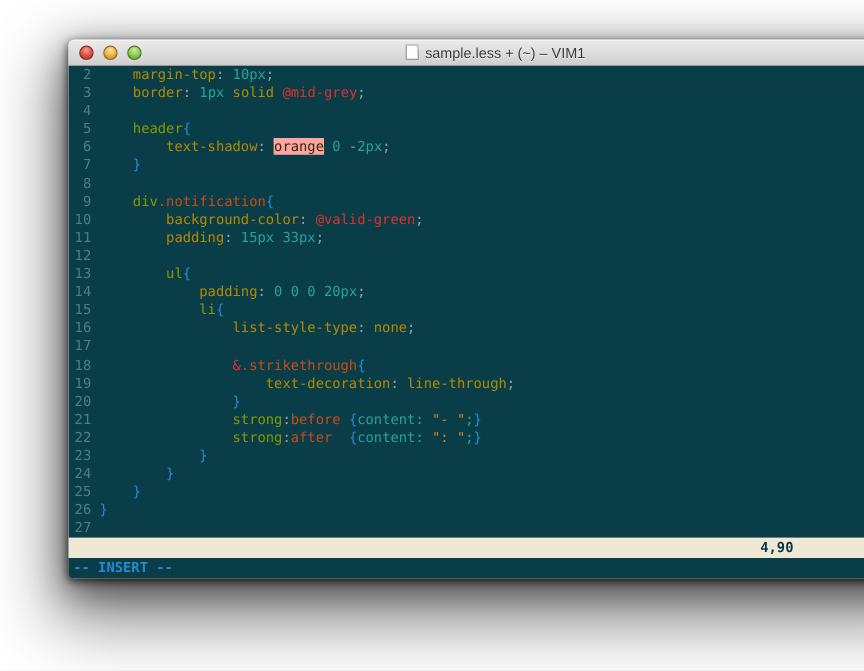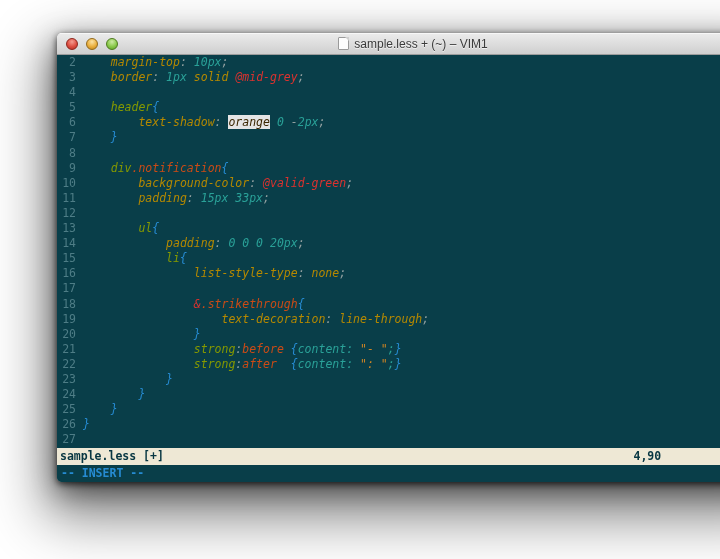--- a/index.html
+++ b/index.html
@@ -38,31 +38,31 @@
   
   .wbody { display:flex; height:427px; background:#093e49; }
   .main  { flex:1; display:flex; flex-direction:column; min-width:0; }
 
   
   .codearea { height:393px; overflow:hidden; font-size:11.5px; line-height:15.1px;
               white-space:pre; }
   .line { display:flex; }
   .gutter { width:26px; text-align:right; padding-right:7px; color:#4e7d86;
             flex:0 0 26px; }
-  .codetext { color:#93a1a1;font-style:italic; }
+  .codetext { color:#93a1a1; }
   .tok-sp    { color:#93a1a1; }
   .tok-prop  { color:#b58900; }
   .tok-val   { color:#2aa198; }
   .tok-sel   { color:#859900;text-align:right; }
   .tok-pse   { color:#cb4b16;margin-top:12px; }
   .tok-var   { color:#dc322f; }
   .tok-brace { color:#268bd2; }
   .tok-punc  { color:#93a1a1; }
   .tok-str   { color:#d08523; }
-  .tok-hl    { color:#3b2600; background:#e5e5e5; }
+  .tok-hl    { color:#3b2600; background:#fca5a5; }
 
   
   .statusbar { height:17px; background:#eee8d5; color:#073642; font-size:11.5px;
                font-weight:bold; display:flex; align-items:center; padding:0 4px 0 3px;
                line-height:17px; }
   .sb-spacer { flex:1; }
   .sb-scroll { margin-left:68px; }
   .cmdline { height:17px; background:#093e49; color:#268bd2; font-weight:bold;
              font-size:11.5px; line-height:16px; padding-left:4px; }
 
@@ -92,21 +92,20 @@
       <path d="M7.4 4.6 L11 1 M11 1 H7.6 M11 1 V4.4" stroke="#555" stroke-width="1.5" fill="none"></path>
       <path d="M4.6 7.4 L1 11 M1 11 H4.4 M1 11 V7.6" stroke="#555" stroke-width="1.5" fill="none"></path>
     </svg>
   </div>
 
   <div class="wbody">
     <div class="main">
       <div class="codearea" id="codearea"><div class="line"><span class="gutter">2</span><span class="codetext"><span class="tok-sp">    </span><span class="tok-prop">margin-top</span><span class="tok-punc">: </span><span class="tok-val">10px</span><span class="tok-punc">;</span></span></div><div class="line"><span class="gutter">3</span><span class="codetext"><span class="tok-sp">    </span><span class="tok-prop">border</span><span class="tok-punc">: </span><span class="tok-val">1px</span><span class="tok-sp"> </span><span class="tok-prop">solid</span><span class="tok-sp"> </span><span class="tok-var">@mid-grey</span><span class="tok-punc">;</span></span></div><div class="line"><span class="gutter">4</span><span class="codetext"></span></div><div class="line"><span class="gutter">5</span><span class="codetext"><span class="tok-sp">    </span><span class="tok-sel">header</span><span class="tok-brace">{</span></span></div><div class="line"><span class="gutter">6</span><span class="codetext"><span class="tok-sp">        </span><span class="tok-prop">text-shadow</span><span class="tok-punc">: </span><span class="tok-hl">orange</span><span class="tok-sp"> </span><span class="tok-val">0</span><span class="tok-sp"> </span><span class="tok-punc">-</span><span class="tok-val">2px</span><span class="tok-punc">;</span></span></div><div class="line"><span class="gutter">7</span><span class="codetext"><span class="tok-sp">    </span><span class="tok-brace">}</span></span></div><div class="line"><span class="gutter">8</span><span class="codetext"></span></div><div class="line"><span class="gutter">9</span><span class="codetext"><span class="tok-sp">    </span><span class="tok-sel">div</span><span class="tok-pse">.notification</span><span class="tok-brace">{</span></span></div><div class="line"><span class="gutter">10</span><span class="codetext"><span class="tok-sp">        </span><span class="tok-prop">background-color</span><span class="tok-punc">: </span><span class="tok-var">@valid-green</span><span class="tok-punc">;</span></span></div><div class="line"><span class="gutter">11</span><span class="codetext"><span class="tok-sp">        </span><span class="tok-prop">padding</span><span class="tok-punc">: </span><span class="tok-val">15px 33px</span><span class="tok-punc">;</span></span></div><div class="line"><span class="gutter">12</span><span class="codetext"></span></div><div class="line"><span class="gutter">13</span><span class="codetext"><span class="tok-sp">        </span><span class="tok-sel">ul</span><span class="tok-brace">{</span></span></div><div class="line"><span class="gutter">14</span><span class="codetext"><span class="tok-sp">            </span><span class="tok-prop">padding</span><span class="tok-punc">: </span><span class="tok-val">0 0 0 20px</span><span class="tok-punc">;</span></span></div><div class="line"><span class="gutter">15</span><span class="codetext"><span class="tok-sp">            </span><span class="tok-sel">li</span><span class="tok-brace">{</span></span></div><div class="line"><span class="gutter">16</span><span class="codetext"><span class="tok-sp">                </span><span class="tok-prop">list-style-type</span><span class="tok-punc">: </span><span class="tok-prop">none</span><span class="tok-punc">;</span></span></div><div class="line"><span class="gutter">17</span><span class="codetext"></span></div><div class="line"><span class="gutter">18</span><span class="codetext"><span class="tok-sp">                </span><span class="tok-var">&amp;</span><span class="tok-pse">.strikethrough</span><span class="tok-brace">{</span></span></div><div class="line"><span class="gutter">19</span><span class="codetext"><span class="tok-sp">                    </span><span class="tok-prop">text-decoration</span><span class="tok-punc">: </span><span class="tok-prop">line-through</span><span class="tok-punc">;</span></span></div><div class="line"><span class="gutter">20</span><span class="codetext"><span class="tok-sp">                </span><span class="tok-brace">}</span></span></div><div class="line"><span class="gutter">21</span><span class="codetext"><span class="tok-sp">                </span><span class="tok-sel">strong</span><span class="tok-punc">:</span><span class="tok-pse">before</span><span class="tok-sp"> </span><span class="tok-brace">{</span><span class="tok-val">content:</span><span class="tok-sp"> </span><span class="tok-str">"- "</span><span class="tok-val">;</span><span class="tok-brace">}</span></span></div><div class="line"><span class="gutter">22</span><span class="codetext"><span class="tok-sp">                </span><span class="tok-sel">strong</span><span class="tok-punc">:</span><span class="tok-pse">after</span><span class="tok-sp">  </span><span class="tok-brace">{</span><span class="tok-val">content:</span><span class="tok-sp"> </span><span class="tok-str">": "</span><span class="tok-val">;</span><span class="tok-brace">}</span></span></div><div class="line"><span class="gutter">23</span><span class="codetext"><span class="tok-sp">            </span><span class="tok-brace">}</span></span></div><div class="line"><span class="gutter">24</span><span class="codetext"><span class="tok-sp">        </span><span class="tok-brace">}</span></span></div><div class="line"><span class="gutter">25</span><span class="codetext"><span class="tok-sp">    </span><span class="tok-brace">}</span></span></div><div class="line"><span class="gutter">26</span><span class="codetext"><span class="tok-brace">}</span></span></div><div class="line"><span class="gutter">27</span><span class="codetext"></span></div></div>
 
       <div class="statusbar">
-        <span>sample.less [+]</span>
         <span class="sb-spacer"></span>
         <span>4,90</span>
         <span class="sb-scroll">Bot</span>
       </div>
 
       <div class="cmdline">-- INSERT --</div>
     </div>
 
     <div class="scrollbar">
       <div class="thumb"></div>

